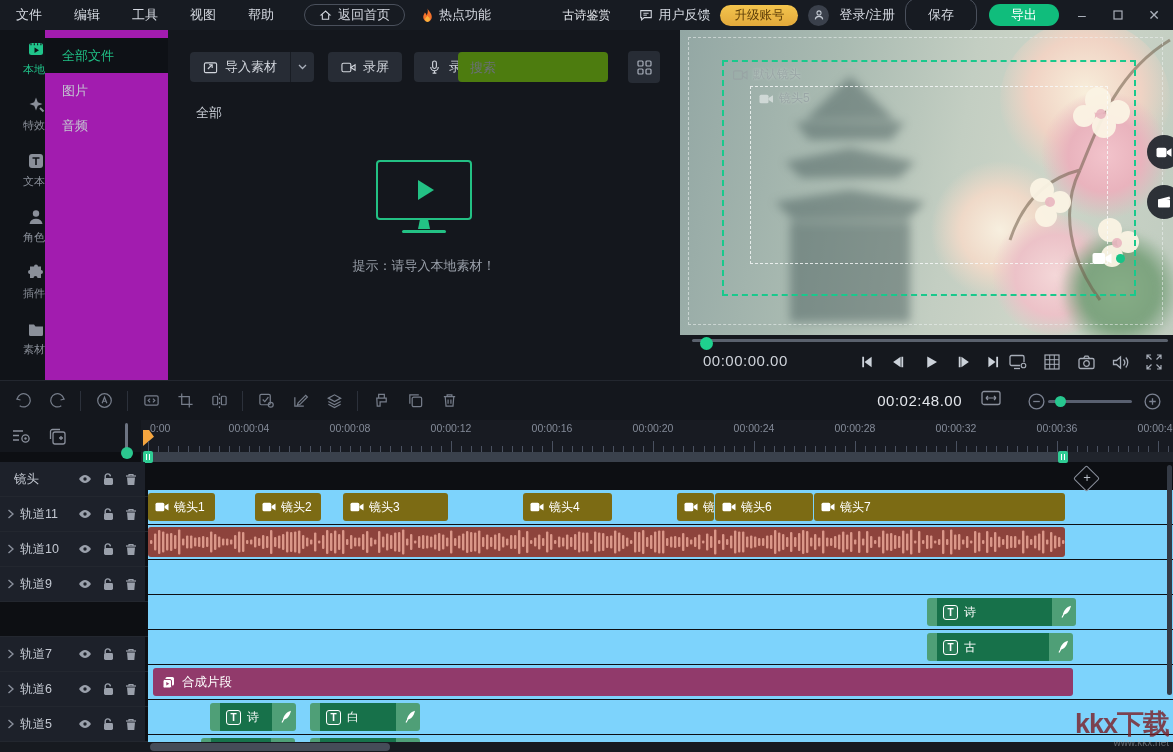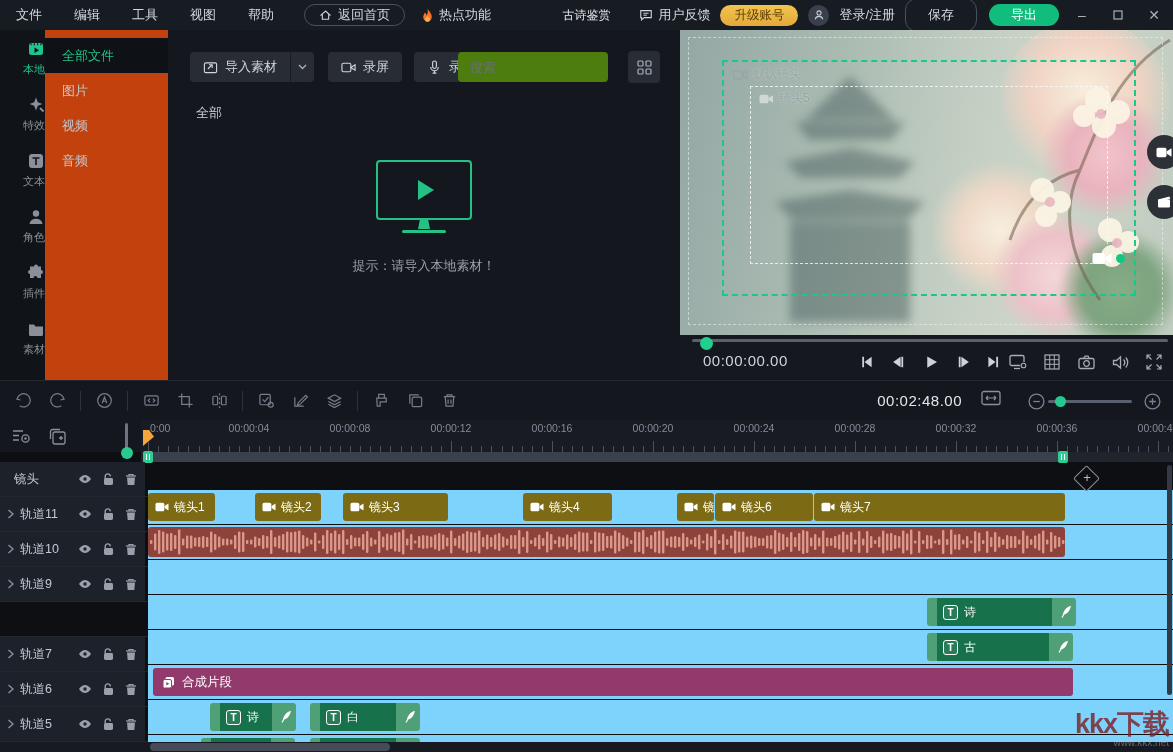--- a/index.html
+++ b/index.html
@@ -23,21 +23,21 @@
   #export-btn{height:22px;padding:0 22px;border-radius:12px;background:#10bd7c;color:#fff;display:flex;align-items:center;margin-left:2px;}
   .winbtn{width:26px;height:30px;display:flex;align-items:center;justify-content:center;color:#aab0ba;font-size:14px;}
 
   
   #rail{position:absolute;left:0;top:30px;width:45px;height:350px;background:#101318;}
   .rail-item{height:56px;display:flex;flex-direction:column;align-items:flex-end;justify-content:center;gap:4px;color:#8a8f99;font-size:11px;}
   .rail-item.active{color:#20c48a;}
   .rail-item svg{width:18px;height:18px;}
 
   
-  #cats{position:absolute;left:45px;top:30px;width:123px;height:350px;background:#c2410c;padding-top:8px;}
+  #cats{position:absolute;left:45px;top:30px;width:123px;height:350px;background:#a21caf;padding-top:8px;}
   .cat-item{height:35px;display:flex;align-items:center;padding-left:17px;color:#c3c8d0;font-size:13px;}
   .cat-item.active{background:#0e1116;color:#1fc085;}
 
   
   #content{position:absolute;left:168px;top:30px;width:512px;height:350px;background:#14171d;}
   #media-toolbar{position:absolute;left:22px;top:22px;display:flex;align-items:center;}
   .mbtn{height:30px;background:#272c35;border-radius:4px;display:flex;align-items:center;gap:7px;padding:0 13px;color:#d2d6dd;font-size:13px;}
   .mbtn svg{width:15px;height:15px;}
   #import-split{display:flex;}
   #import-main{border-radius:4px 0 0 4px;}
@@ -236,21 +236,20 @@
             <path d="M2 4.5h5l1.5 2H16v8a1.5 1.5 0 0 1-1.5 1.5h-11A1.5 1.5 0 0 1 2 14.5z" fill="#8a8f99"></path>
           </svg>
         </span>
         <span>素材</span>
       </div>
     </div>
 
   <div id="cats">
       <div class="cat-item active">全部文件</div>
       <div class="cat-item">图片</div>
-      <div class="cat-item">视频</div>
       <div class="cat-item">音频</div>
     </div>
 
   <div id="content">
     <div id="media-toolbar">
       <div id="import-split">
         <div class="mbtn" id="import-main">
           <svg viewBox="0 0 16 16">
               <rect x="1.5" y="3" width="13" height="10.5" rx="1.5" fill="none" stroke="#d2d6dd" stroke-width="1.2"></rect>
               <path d="M5.2 9.6 9.8 5M9.8 8.4V5H6.4" fill="none" stroke="#d2d6dd" stroke-width="1.2"></path>

